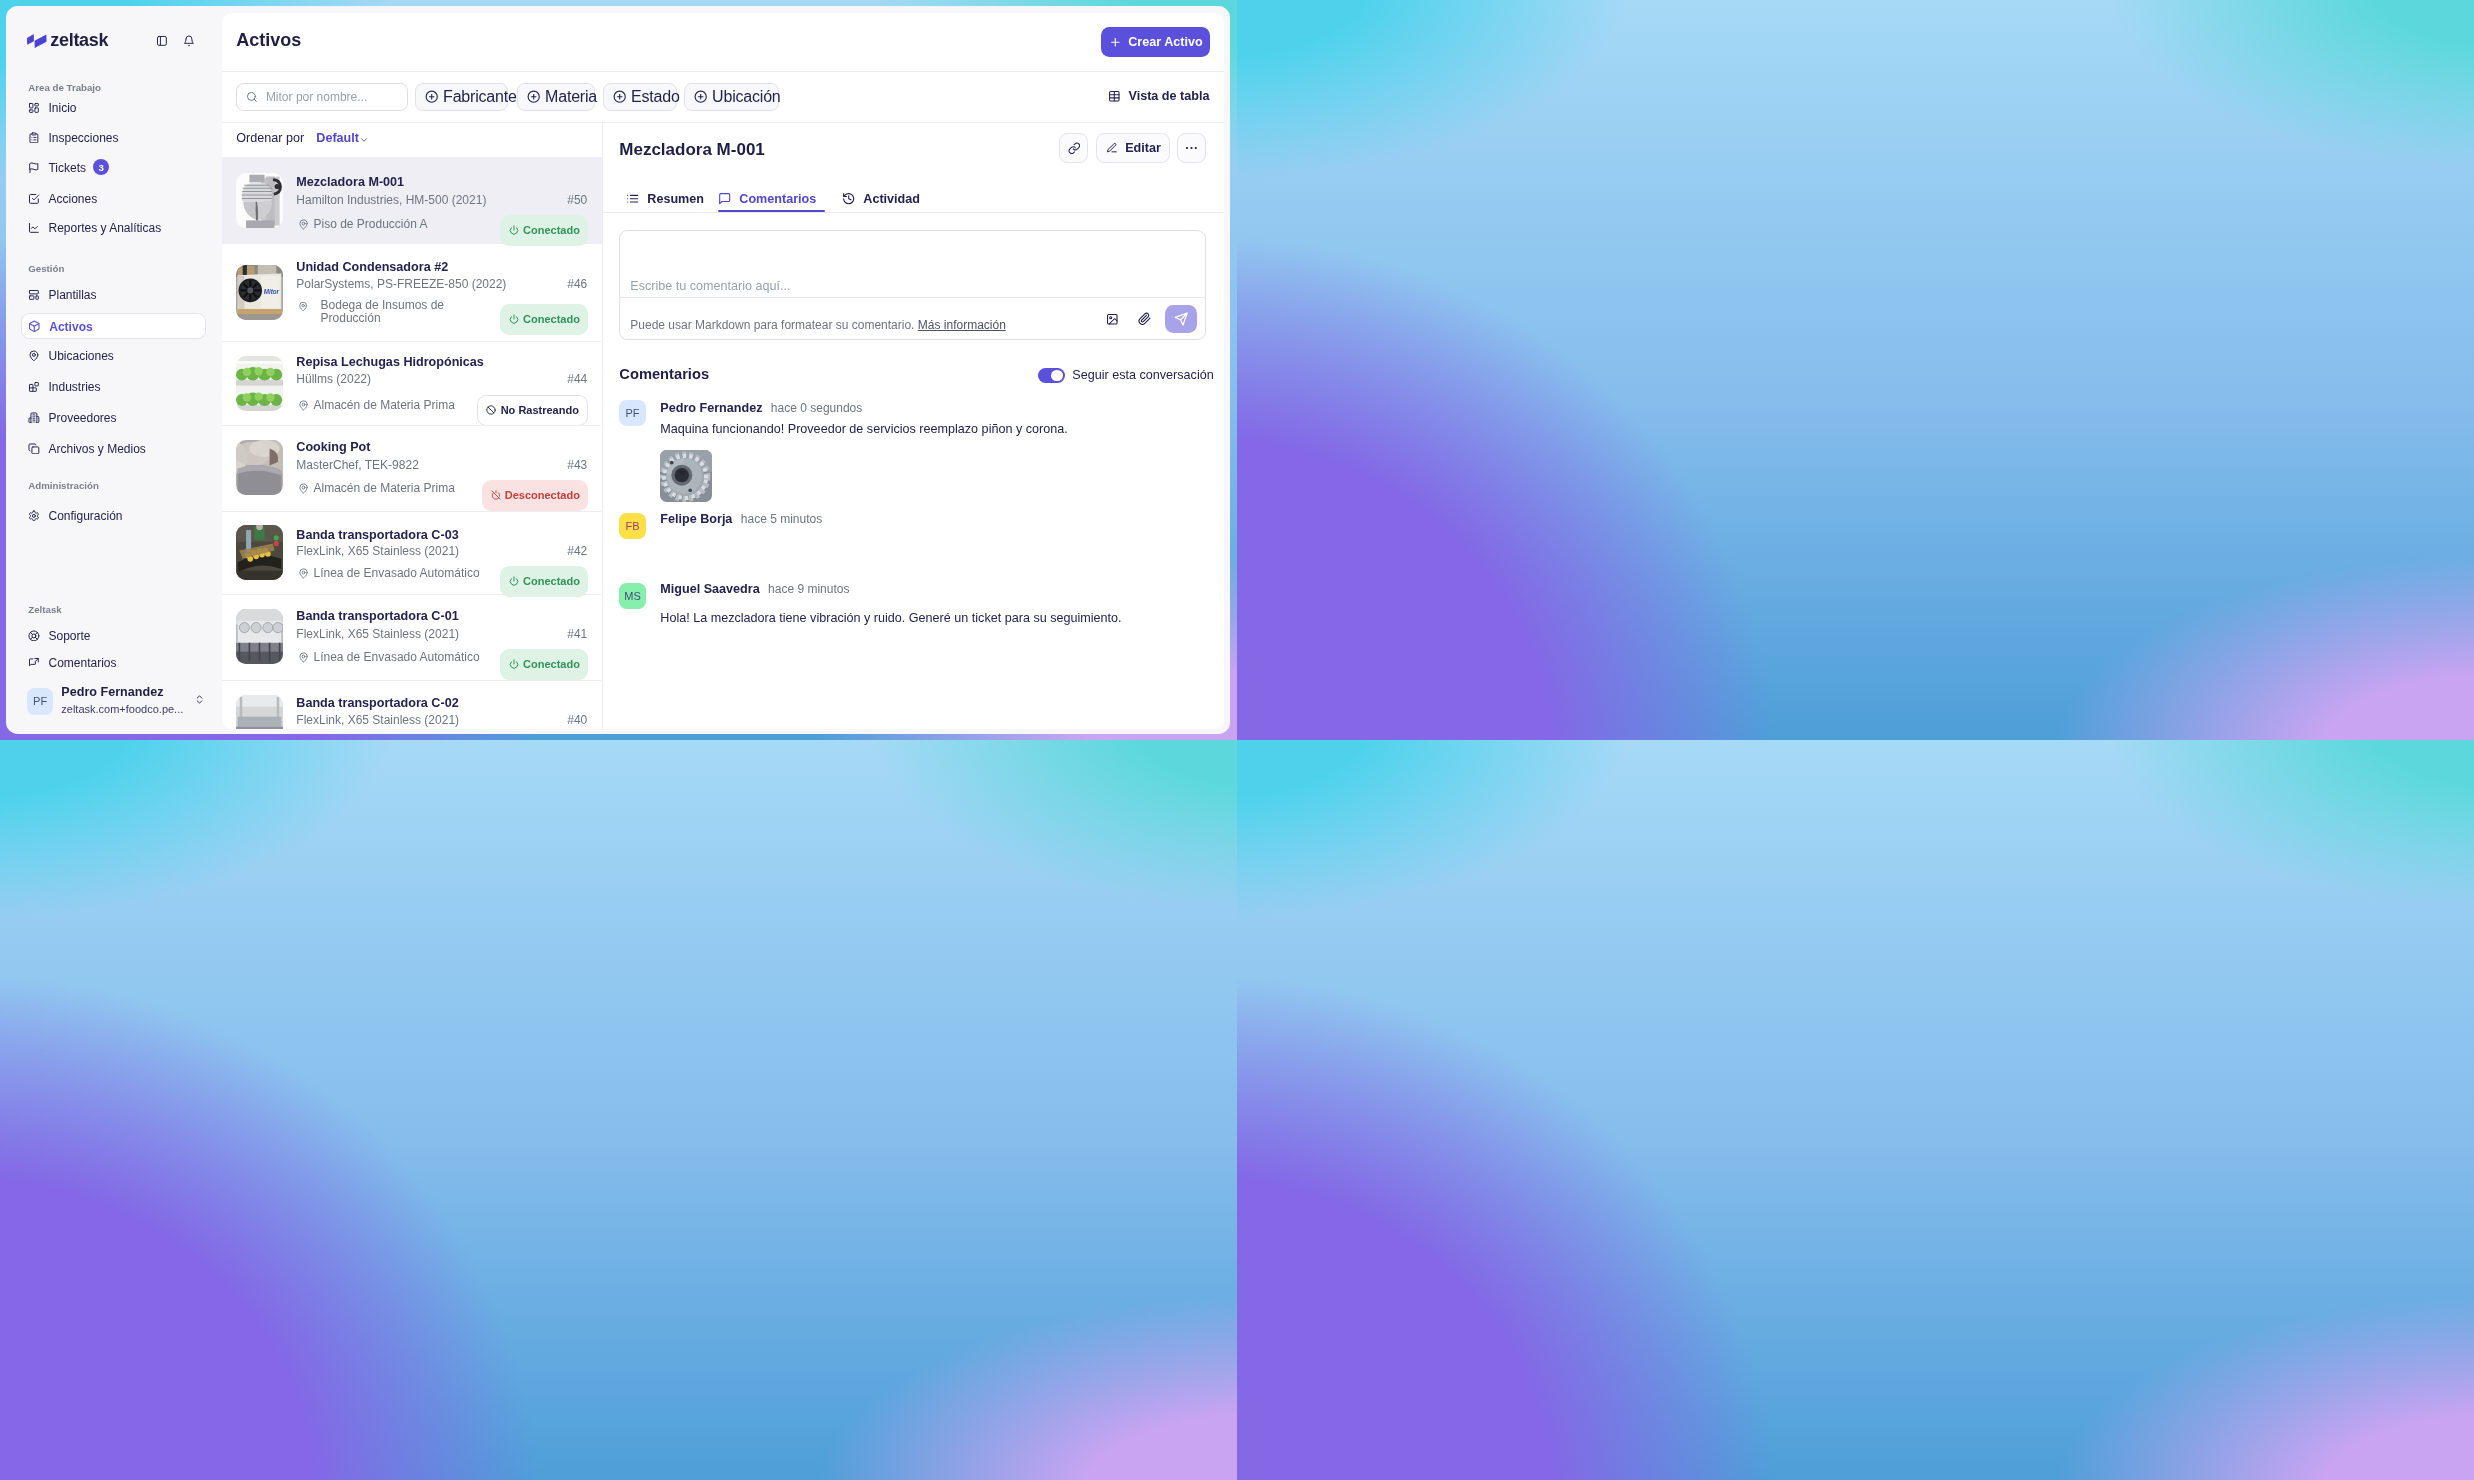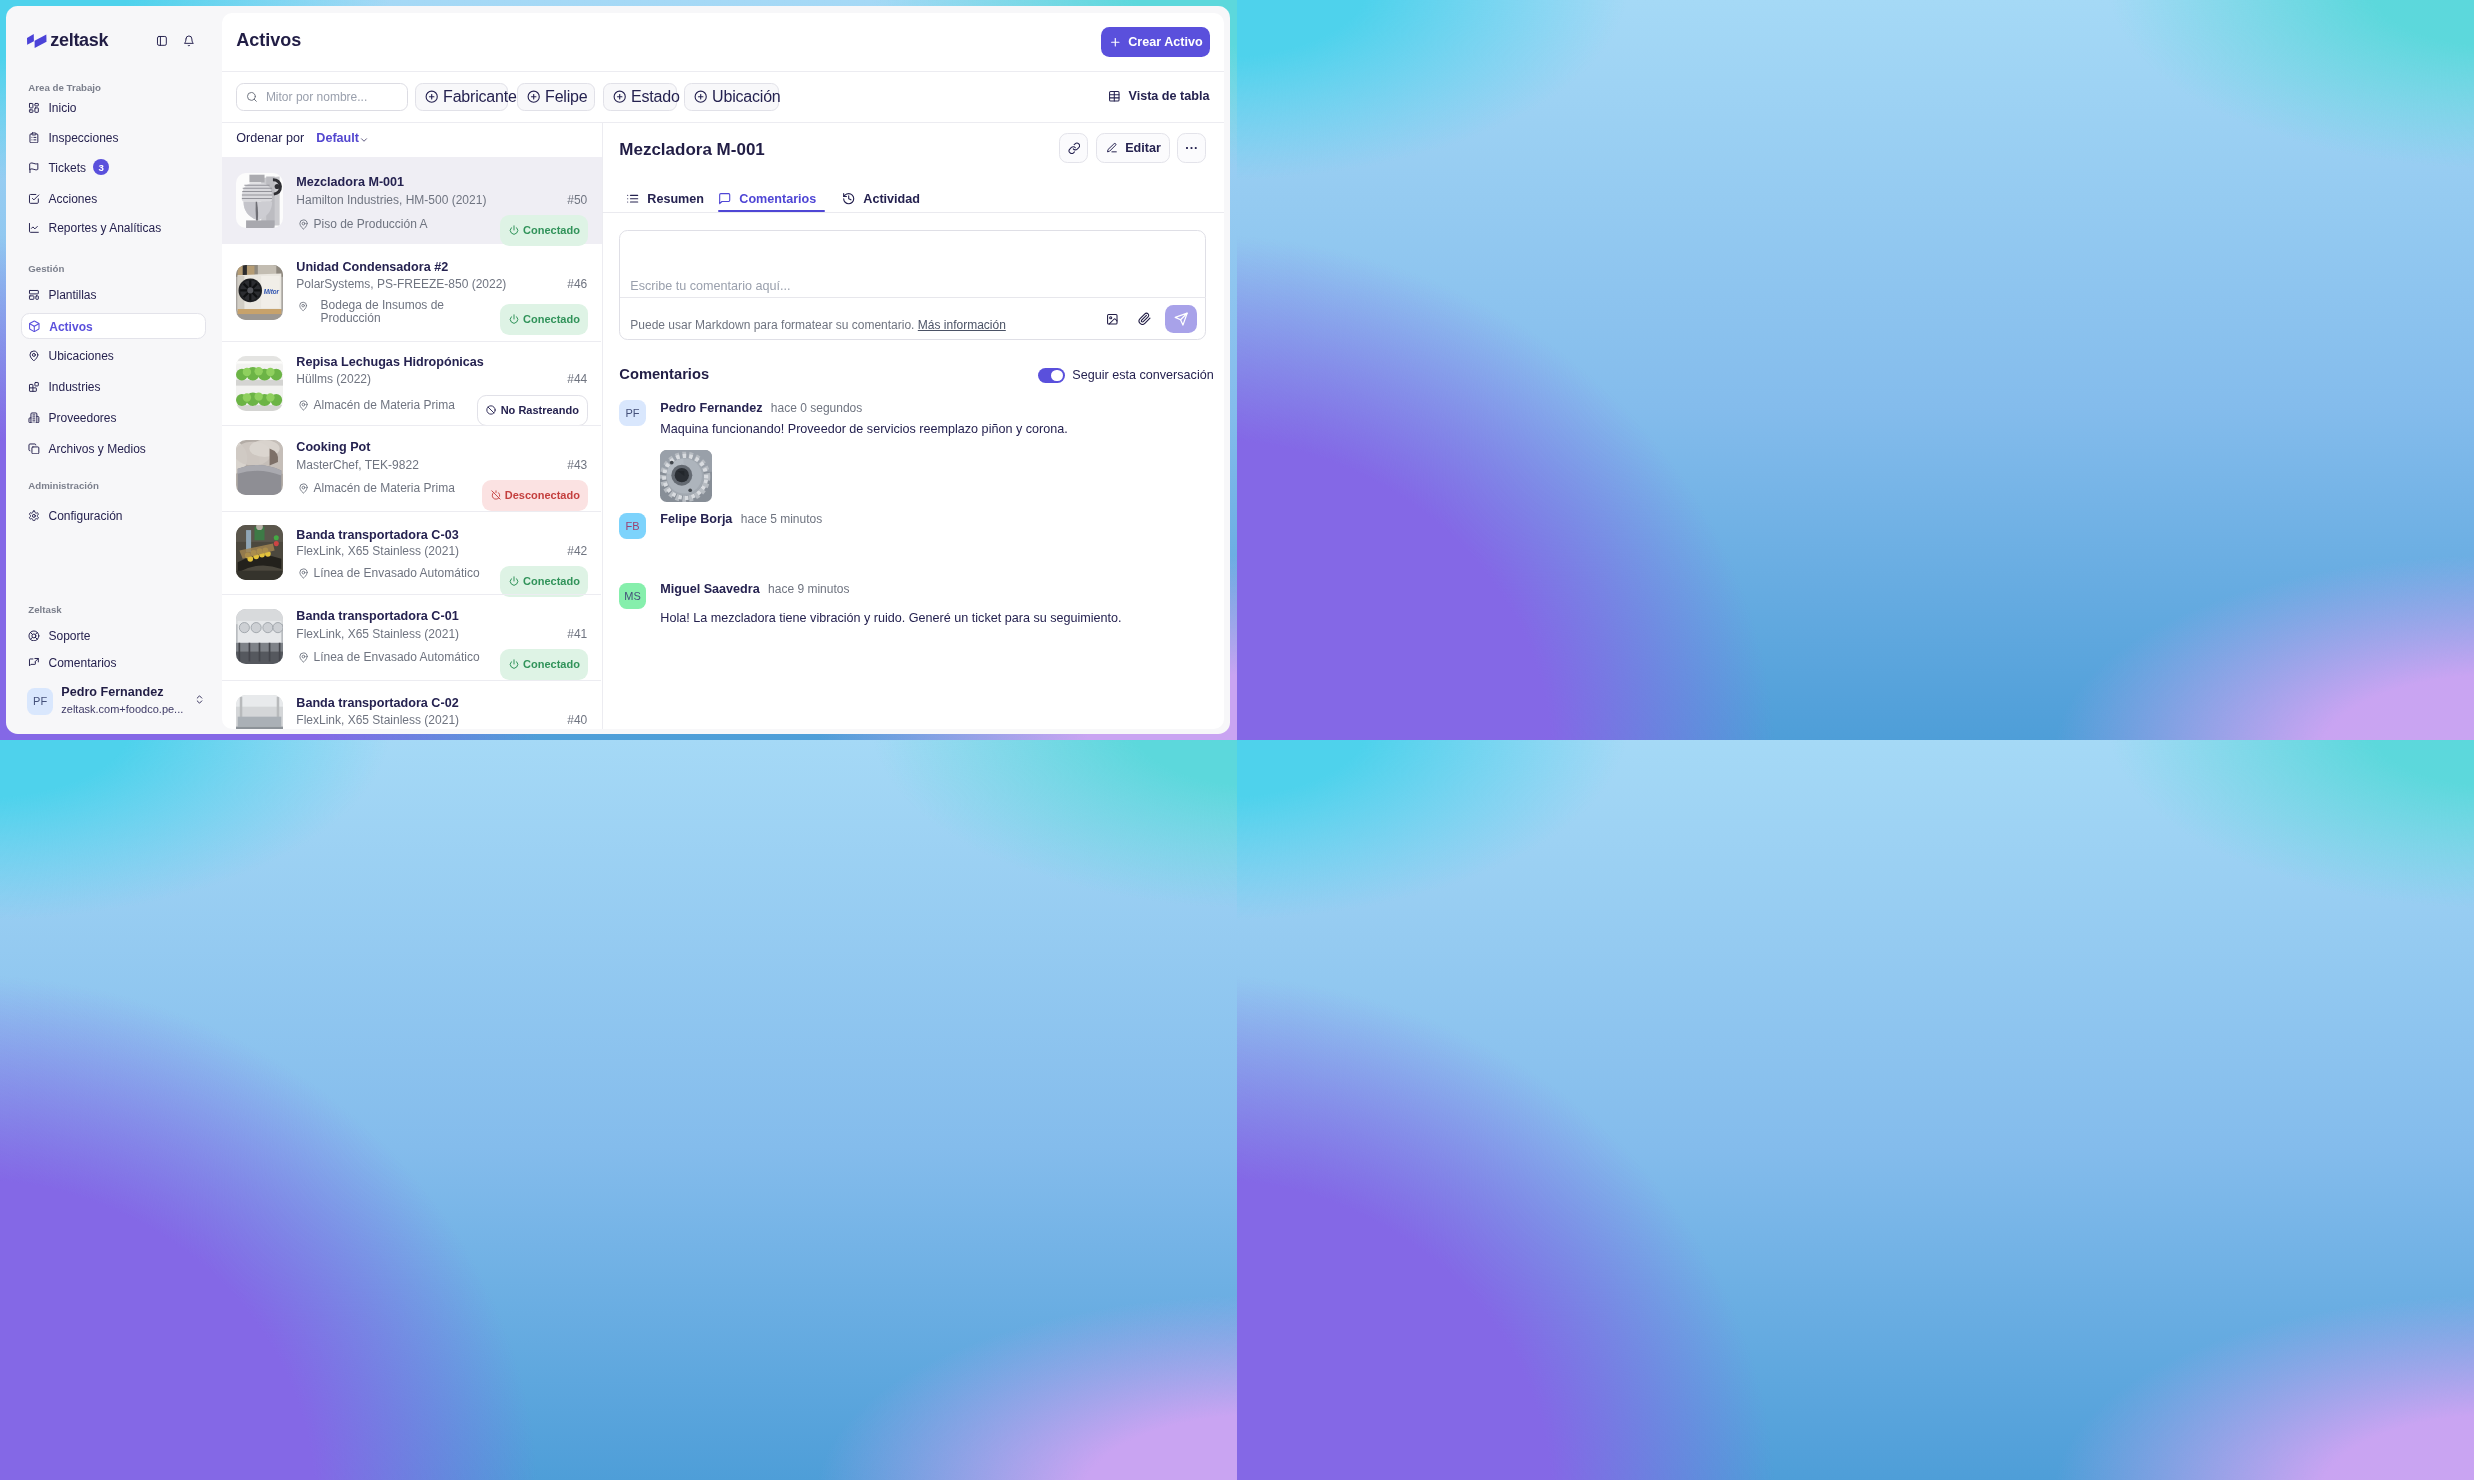--- a/index.html
+++ b/index.html
@@ -248,21 +248,21 @@
           <path d="M12 8v8"></path>
         </svg>
       <span>Fabricante</span>
     </div>
     <div class="chip" style="left:295px; width:78px;">
       <svg class="ic" width="13.4" height="13.4" viewBox="0 0 24 24">
           <circle cx="12" cy="12" r="10"></circle>
           <path d="M8 12h8"></path>
           <path d="M12 8v8"></path>
         </svg>
-      <span>Felipe</span>
+      <span>Materia</span>
     </div>
     <div class="chip" style="left:381px; width:74px;">
       <svg class="ic" width="13.4" height="13.4" viewBox="0 0 24 24">
           <circle cx="12" cy="12" r="10"></circle>
           <path d="M8 12h8"></path>
           <path d="M12 8v8"></path>
         </svg>
       <span>Estado</span>
     </div>
     <div class="chip" style="left:462px; width:95px;">
@@ -641,21 +641,21 @@
           <path d="M-22 -4 A 22 22 0 0 1 -2 -22 L -2 -14 A 14 14 0 0 0 -14 -2 Z" fill="#b9c0c8" opacity="0.6"></path>
           <circle cx="-4" cy="-2" r="12.5" fill="#646a72"></circle>
           <circle cx="-4" cy="-2" r="8.5" fill="#2b2f35"></circle>
           <path d="M-9 -7 L-1 -7 L-1 -1 Z" fill="#22262b"></path>
           <circle cx="-16" cy="-17" r="2.2" fill="#42474d"></circle>
           <circle cx="6" cy="16" r="2.2" fill="#42474d"></circle>
         </g>
       </svg>
     </div>
 
-    <div class="avatar" style="left:397px; top:500px; background:#7dd3fc; color:#9c4070;">FB</div>
+    <div class="avatar" style="left:397px; top:500px; background:#fde047; color:#9c4070;">FB</div>
     <div class="abs" style="left:438px; top:498px;"><span class="cmt-name">Felipe Borja</span><span class="cmt-time">hace 5 minutos</span></div>
 
     <div class="avatar" style="left:397px; top:570px; background:#86efac;">MS</div>
     <div class="abs" style="left:438px; top:568px;"><span class="cmt-name">Miguel Saavedra</span><span class="cmt-time">hace 9 minutos</span></div>
     <div class="abs cmt-msg" style="left:438px; top:598px;">Hola! La mezcladora tiene vibración y ruido. Generé un ticket para su seguimiento.</div>
   </div>
 </div>
 
 
 </body></html>

